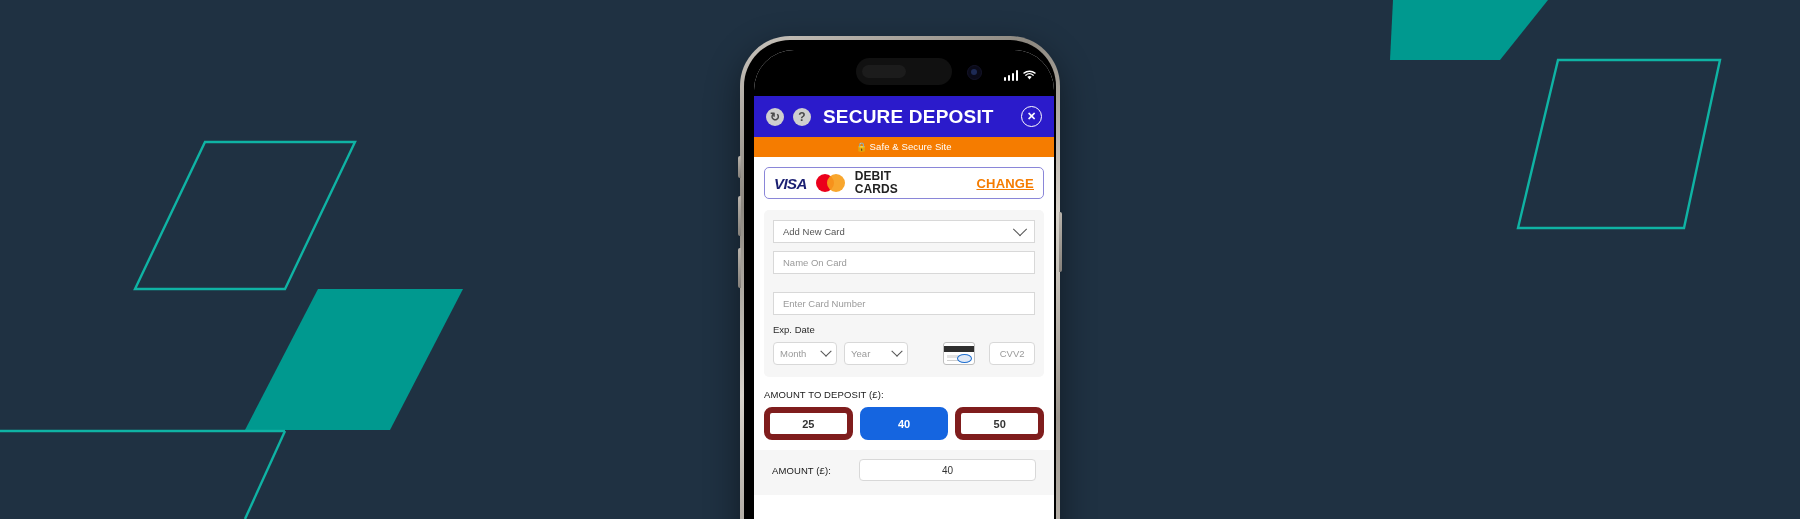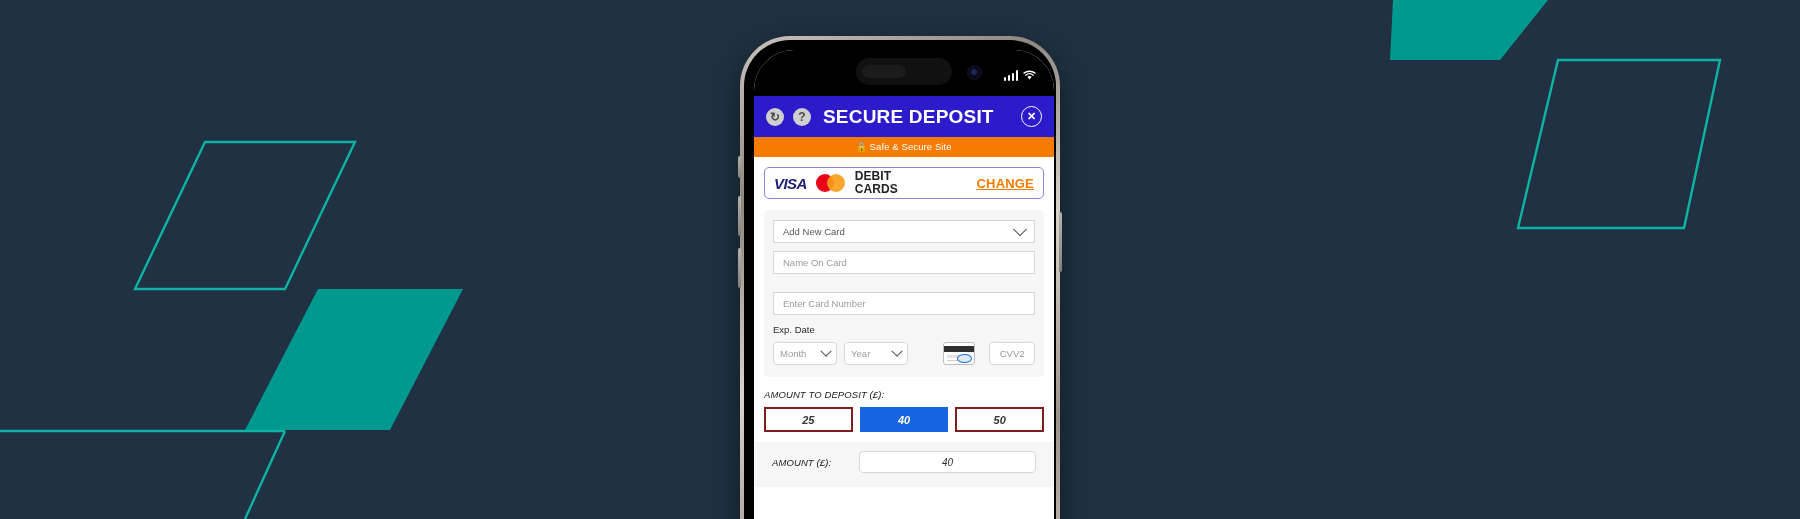--- a/index.html
+++ b/index.html
@@ -293,33 +293,33 @@
     width: 48px; height: 21px;
     background: #fff;
     border: 1px solid #d8d8d8;
     border-radius: 4px;
     display: flex; align-items: center; justify-content: center;
     font-size: 9.5px; color: #9a9a9a;
     margin-left: 7px;
   }
 
   
-  .deposit-wrap { padding: 0 10px; font-style: italic; }
+  .deposit-wrap { padding: 0 10px; }
   .deposit-label {
     font-size: 9.5px;
     color: #1a1a1a;
     margin: 12px 0 7px;
     letter-spacing: .1px;
   }
   .chips { display: flex; gap: 7px; }
   .chip {
     flex: 1 1 0;
     height: 21px;
-    border: 2px solid #7f1d1d;
-    border-radius: 0;
+    border: 6px solid #7f1d1d;
+    border-radius: 8px;
     background: #fff;
     display: flex; align-items: center; justify-content: center;
     font-size: 11px;
     font-weight: bold;
     color: #333;
   }
   .chip.active {
     background: #1565E0;
     border-color: #1565E0;
     color: #fff;

